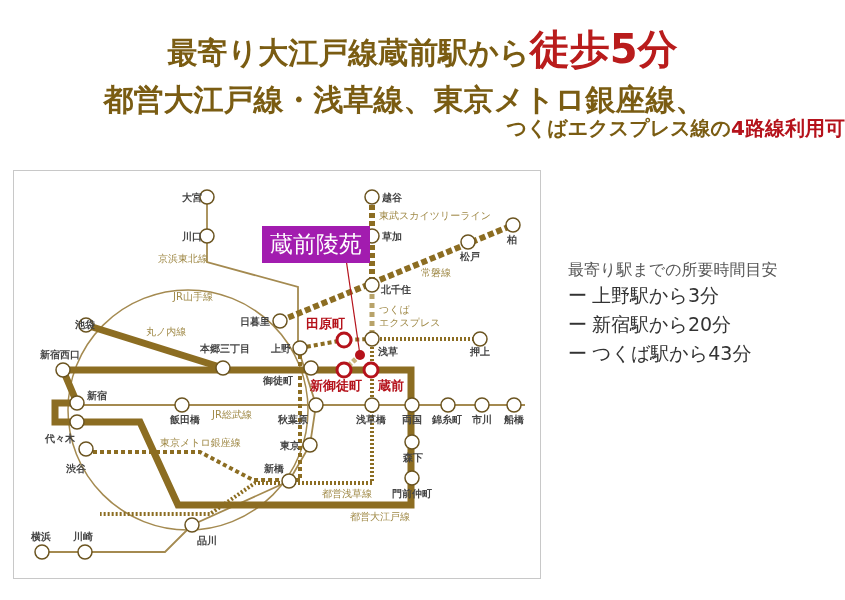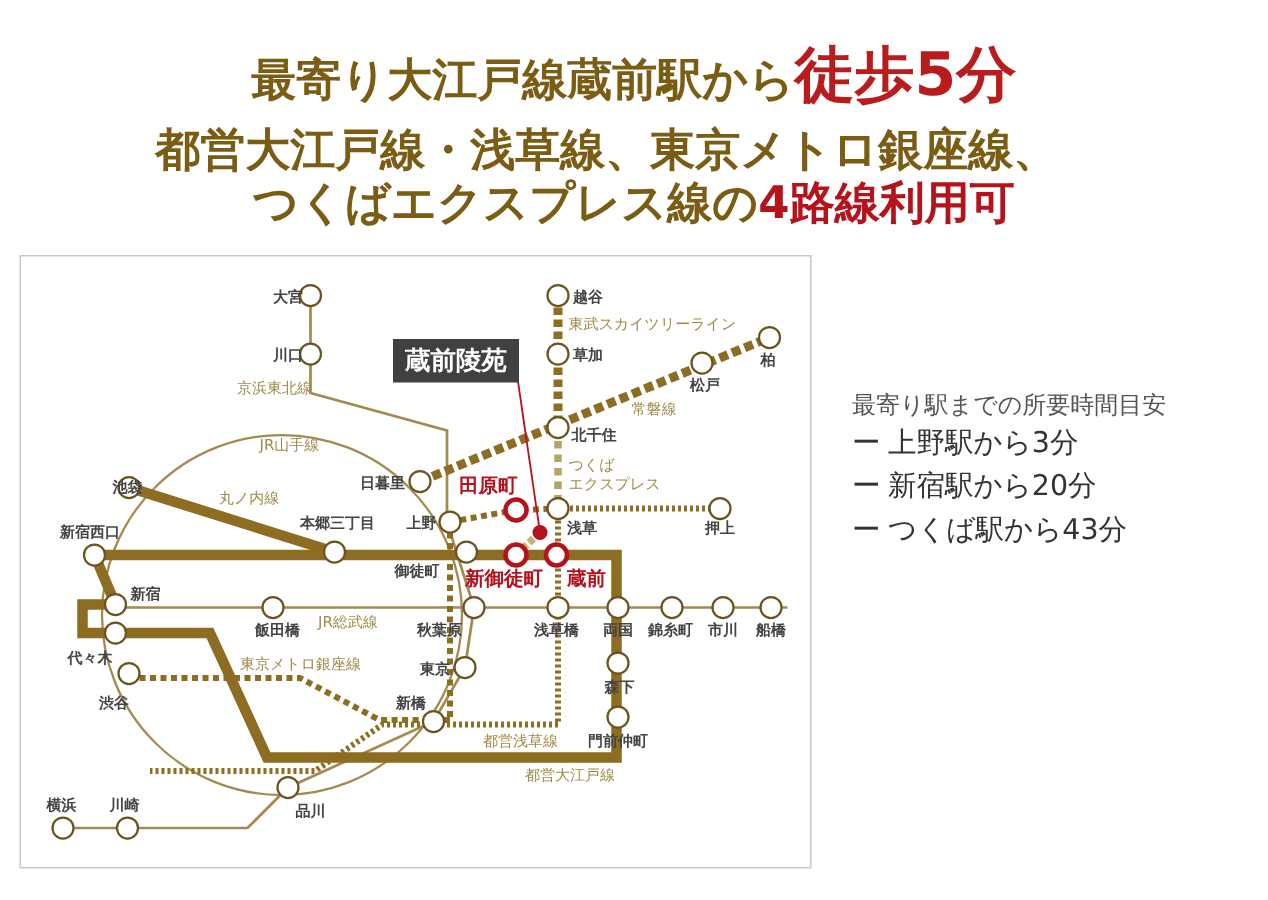--- a/index.html
+++ b/index.html
@@ -1,32 +1,32 @@
 <!DOCTYPE html>
 <html><head>
 <meta charset="utf-8">
 <style>
   html,body{margin:0;padding:0;background:#fff;}
   body{width:845px;height:600px;position:relative;overflow:hidden;font-family:"DejaVu Sans",sans-serif;}
   .headline{position:absolute;left:0;width:845px;text-align:center;font-weight:bold;color:#7a5c12;white-space:nowrap;}
   .h1{top:22px;font-size:30px;}
   .h1 .accent{color:#b91c1c;font-size:40px;}
   .h2{top:80px;font-size:30px;left:-18px;}
-  .h3{top:115px;font-size:30px;}
+  .h3{top:115px;font-size:20px;text-align:right;}
   .h3 .accent{color:#b5121b;}
   .map-frame{position:absolute;left:13px;top:170px;width:528px;height:409px;border:1.5px solid #c8c8c8;box-sizing:border-box;}
   svg.map{position:absolute;left:0;top:0;}
   .st{font-size:10px;fill:#444;font-family:"DejaVu Sans",sans-serif;font-weight:bold;}
   .ln{font-size:10px;fill:#a08a48;font-family:"DejaVu Sans",sans-serif;}
   .red{font-size:13px;fill:#b5121b;font-weight:bold;font-family:"DejaVu Sans",sans-serif;}
   .side{position:absolute;left:568px;top:260px;color:#333;}
   .side-title{font-size:16px;color:#555;}
   .side-item{font-size:19px;font-weight:normal;line-height:29px;white-space:nowrap;}
   .side-item .dash{display:inline-block;width:18px;margin-right:6px;}
-  .badge{position:absolute;left:262px;top:226px;background:#404040;color:#fff;font-weight:bold;font-size:17px;padding:3px 8px;}
+  .badge{position:absolute;left:262px;top:226px;background:#a21caf;color:#fff;font-weight:normal;font-size:23px;padding:3px 8px;}
 </style>
 </head>
 <body>
 
 <div class="headline h1">
   <span>最寄り大江戸線蔵前駅から</span><span class="accent">徒歩5分</span>
 </div>
 <div class="headline h2">都営大江戸線・浅草線、東京メトロ銀座線、</div>
 <div class="headline h3">
   <span>つくばエクスプレス線の</span><span class="accent">4路線利用可</span>

